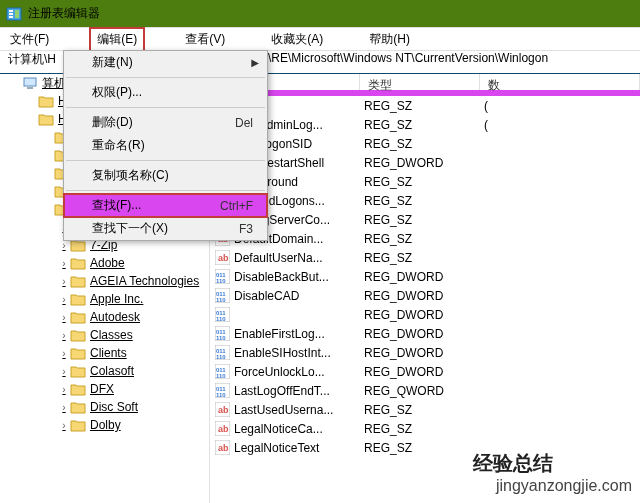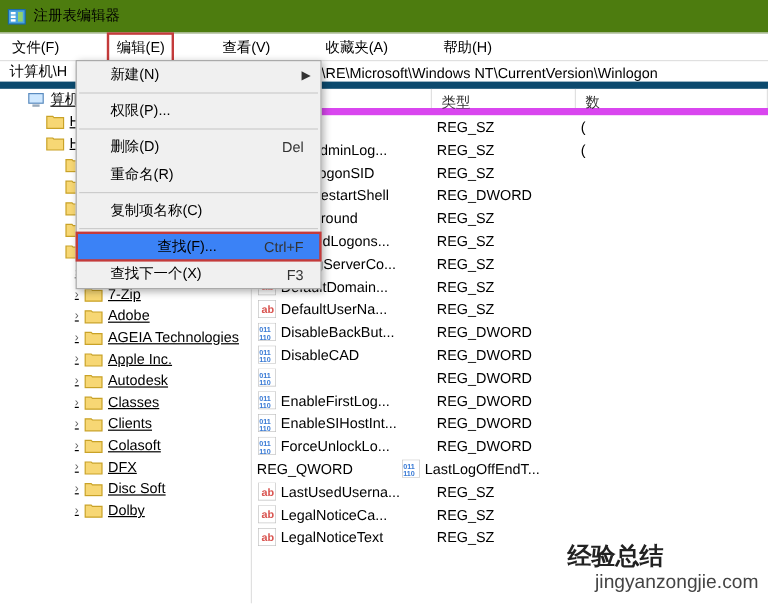--- a/index.html
+++ b/index.html
@@ -6,21 +6,21 @@
 body { width: 640px; height: 503px; background: #fff; font-size: 12px; overflow: hidden; position: relative; }
 
 .titlebar { height: 28px; background: #4d7c0f; display: flex; align-items: center; padding: 0 6px; border-bottom: 1px solid #e0e0e0; }
 .titlebar .icon { width: 16px; height: 16px; margin-right: 6px; display: flex; align-items: center; justify-content: center; }
 .titlebar .title { font-size: 12px; color: #000; }
 
 .menubar { height: 22px; display: flex; align-items: center; padding: 0 4px; gap: 34px; }
 .menubar .menu-item { padding: 2px 6px; font-size: 12px; position: relative; }
 .menubar .menu-item.boxed { border: 2px solid #c43b3b; }
 
-.addressbar { height: 24px; display: flex; align-items: flex-end; padding: 0 6px; border-top: 1px solid #e0e0e0; border-bottom: 6px solid #0c4a6e; color: #000; }
+.addressbar { height: 24px; display: flex; align-items: flex-start; padding: 0 6px; border-top: 1px solid #e0e0e0; border-bottom: 1px solid #0c4a6e; color: #000; }
 .addressbar .crumb { margin-left: 2px; white-space: nowrap; }
 
 .content { display: flex; height: calc(503px - 28px - 22px - 24px); }
 .treepane { width: 210px; border-right: 1px solid #e0e0e0; overflow: hidden; position: relative; text-decoration: underline; }
 .listpane { flex: 1; overflow: hidden; }
 
 .tree-row { height: 18px; display: flex; align-items: center; padding-left: 2px; white-space: nowrap; }
 .tree-row .expander { width: 12px; text-align: center; color: #606060; font-size: 10px; }
 .tree-row .folder { width: 16px; height: 14px; margin-right: 4px; display:flex; align-items:center; justify-content:center;}
 .tree-row .label {}
@@ -41,21 +41,21 @@
 .cell-type { width: 120px; }
 .cell-data { flex: 1; }
 .regicon { width: 16px; height: 16px; margin-right: 4px; display:inline-flex; align-items:center; justify-content:center; flex-shrink:0;}
 
 .dropdown { position: absolute; top: 50px; left: 63px; width: 205px; background: #f0f0f0; border: 1px solid #aaa; box-shadow: 2px 2px 6px rgba(0,0,0,0.3); z-index: 10; }
 .dropdown .item { height: 23px; display: flex; align-items: center; position: relative; }
 .dropdown .item .lbl { flex: 1; padding-left: 28px; }
 .dropdown .item .shortcut { padding-right: 14px; color: #333; }
 .dropdown .item .arrow { position: absolute; right: 8px; font-size: 10px; color: #333; }
 .dropdown .sep { height: 1px; background: #ccc; margin: 3px 2px; }
-.dropdown .item.highlighted { background: #3b82f6; text-align: center; }
+.dropdown .item.highlighted { background: #d946ef; }
 .dropdown .item.boxed { outline: 2px solid #c43b3b; outline-offset: -1px; }
 
 .watermark { position: absolute; right: 8px; bottom: 8px; font-size: 20px; font-weight: bold; color: #222; text-shadow: 0 0 2px #fff; pointer-events: none; }
 .watermark .sub { font-size: 16px; font-weight: normal; display:block; text-align:center; color:#444;padding-left:23px;}
 
 svg { display:block; }
 </style>
 </head>
 <body>
 
@@ -471,31 +471,31 @@
                 <text x="1" y="8" font-size="6" fill="#3a7bd5" font-weight="bold">011</text>
                 <text x="1" y="14" font-size="6" fill="#3a7bd5" font-weight="bold">110</text>
               </svg>
             </span>
             <span>ForceUnlockLo...</span>
           </div>
           <div class="cell cell-type">REG_DWORD</div>
           <div class="cell cell-data"></div>
         </div>
         <div class="list-row">
+          <div class="cell cell-name">
+            <span class="regicon">
+              <svg width="15" height="15" viewBox="0 0 15 15">
+                <rect x="0" y="0" width="15" height="15" fill="#fff" stroke="#bbb"></rect>
+                <text x="1" y="8" font-size="6" fill="#3a7bd5" font-weight="bold">011</text>
+                <text x="1" y="14" font-size="6" fill="#3a7bd5" font-weight="bold">110</text>
+              </svg>
+            </span>
+            <span>LastLogOffEndT...</span>
+          </div>
           <div class="cell cell-type">REG_QWORD</div>
-          <div class="cell cell-name">
-            <span class="regicon">
-              <svg width="15" height="15" viewBox="0 0 15 15">
-                <rect x="0" y="0" width="15" height="15" fill="#fff" stroke="#bbb"></rect>
-                <text x="1" y="8" font-size="6" fill="#3a7bd5" font-weight="bold">011</text>
-                <text x="1" y="14" font-size="6" fill="#3a7bd5" font-weight="bold">110</text>
-              </svg>
-            </span>
-            <span>LastLogOffEndT...</span>
-          </div>
           <div class="cell cell-data"></div>
         </div>
         <div class="list-row">
           <div class="cell cell-name">
             <span class="regicon">
               <svg width="15" height="15" viewBox="0 0 15 15">
                 <rect x="0" y="0" width="15" height="15" fill="#fff" stroke="#bbb"></rect>
                 <text x="3" y="11" font-size="9" fill="#d9534f" font-weight="bold">ab</text>
               </svg>
             </span>

